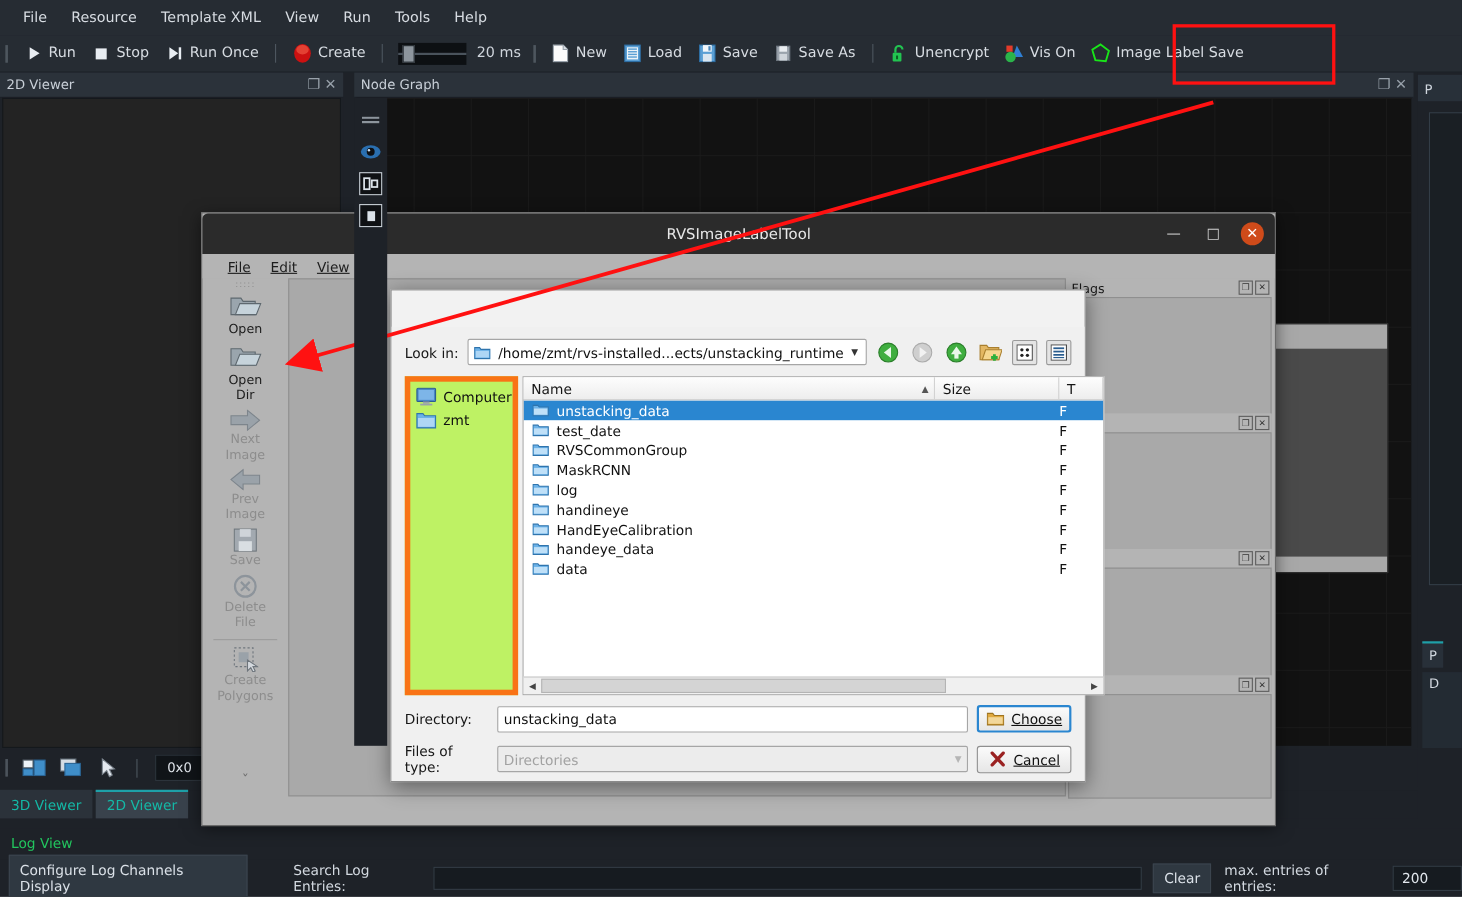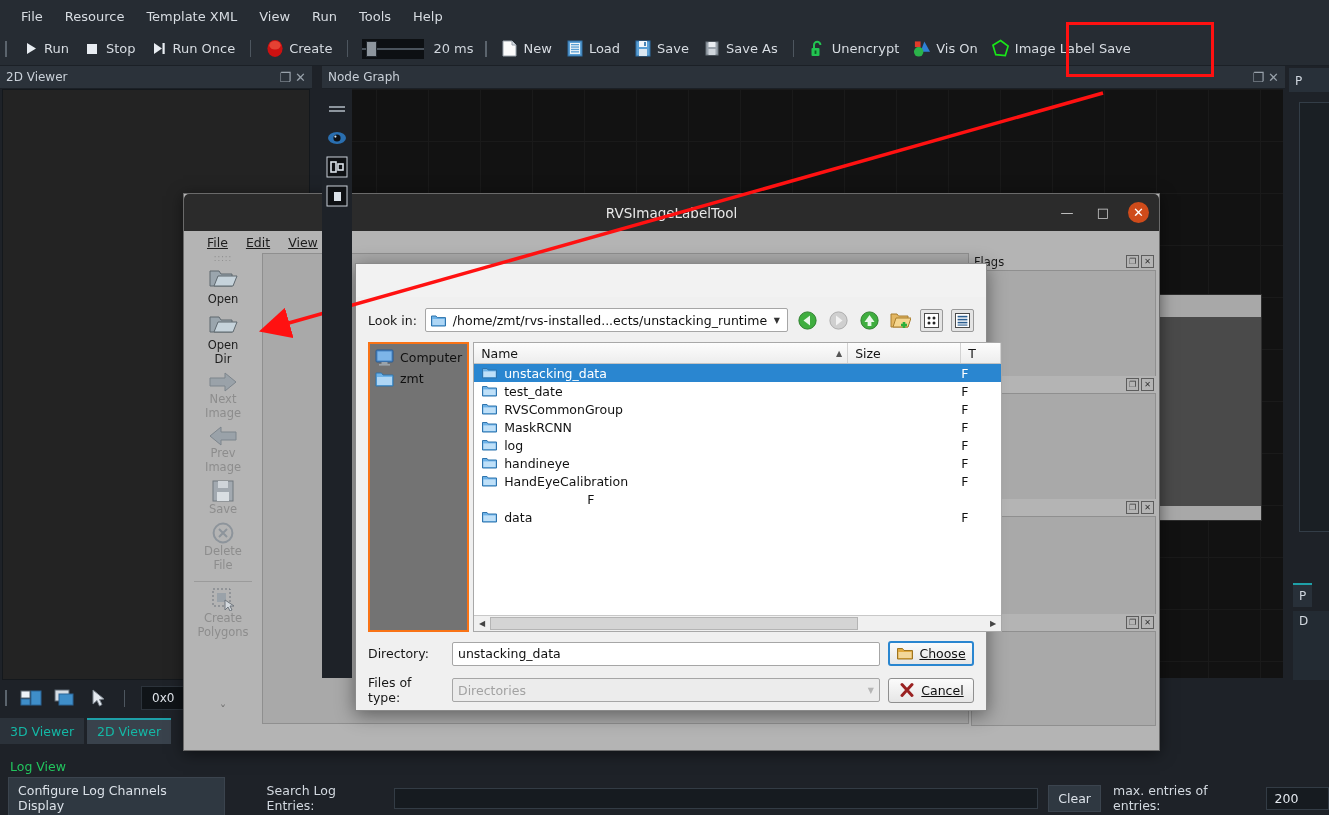--- a/index.html
+++ b/index.html
@@ -131,21 +131,21 @@
   .lbl { font-size:12.5px; color:#161616; }
   .combo {
     flex:1; height:24px; background:#fff; border:1px solid #a6a6a6; border-radius:2px;
     display:flex; align-items:center; padding:0 4px; gap:5px; font-size:12.5px; color:#101010;
   }
   .combo .arrow { margin-left:auto; font-size:8px; color:#333; padding-right:3px;}
   .nav-ico { width:23px; height:23px; display:flex; align-items:center; justify-content:center; }
   .nav-ico.framed { border:1px solid #9a9a9a; background:#e4e4e4; border-radius:2px; }
 
   .main-area { display:flex; margin-top:9px; height:290px; }
-  .places { width:103px; background:#737373; border:2px solid #f97316; padding:3px 0; }
+  .places { width:103px; background:#bef264; border:5px solid #f97316; padding:3px 0; }
   .place { display:flex; align-items:center; gap:6px; padding:2px 5px; font-size:12.5px; color:#101010; }
   .filelist { flex:1; margin-left:4px; border:1px solid #a8a8a8; background:#fff; position:relative; display:flex; flex-direction:column;}
   .fl-head { display:flex; height:21px; background:linear-gradient(#fdfdfd,#ededed); border-bottom:1px solid #c3c3c3; font-size:12.5px; color:#151515;}
   .fl-head .c { display:flex; align-items:center; padding:0 7px; border-right:1px solid #d2d2d2; position:relative;}
   .fl-rows { flex:1; overflow:hidden; }
   .fl-row { display:flex; height:18px; align-items:center; font-size:12.5px; color:#111; }
   .fl-row.sel { background:#2a86d0; color:#fff; }
   .fl-row .nm { width:374px; display:flex; align-items:center; gap:6px; padding-left:6px;}
   .fl-row .sz { width:113px; }
   .fl-row .tp { width:40px; }
@@ -768,20 +768,29 @@
                       <path d="M0.5,11 L0.5,1.5 L5,1.5 L6.2,3 L14.5,3 L14.5,11 Z" fill="#6cb2e8" stroke="#2f74ad"></path>
                       <rect x="1.4" y="4.4" width="12.2" height="5.6" fill="#bfe0f8"></rect>
                     </svg>
                 </span>
                 <span>HandEyeCalibration</span>
               </span>
               <span class="sz"></span>
               <span class="tp">F</span>
             </div>
             <div class="fl-row">
+              <span class="nm">
+                <span class="ico" style="width:15px;height:13px;">
+                  <svg width="15" height="12" viewBox="0 0 15 12">
+                      <path d="M0.5,11 L0.5,1.5 L5,1.5 L6.2,3 L14.5,3 L14.5,11 Z" fill="#6cb2e8" stroke="#2f74ad"></path>
+                      <rect x="1.4" y="4.4" width="12.2" height="5.6" fill="#bfe0f8"></rect>
+                    </svg>
+                </span>
+                <span>handeye_data</span>
+              </span>
               <span class="sz"></span>
               <span class="tp">F</span>
             </div>
             <div class="fl-row">
               <span class="nm">
                 <span class="ico" style="width:15px;height:13px;">
                   <svg width="15" height="12" viewBox="0 0 15 12">
                       <path d="M0.5,11 L0.5,1.5 L5,1.5 L6.2,3 L14.5,3 L14.5,11 Z" fill="#6cb2e8" stroke="#2f74ad"></path>
                       <rect x="1.4" y="4.4" width="12.2" height="5.6" fill="#bfe0f8"></rect>
                     </svg>

